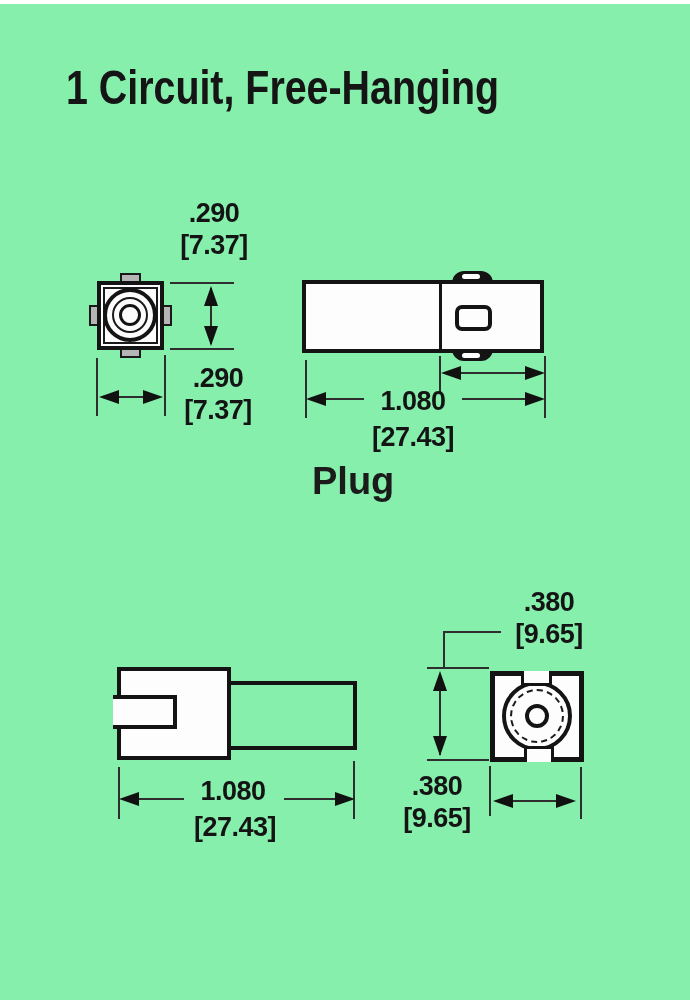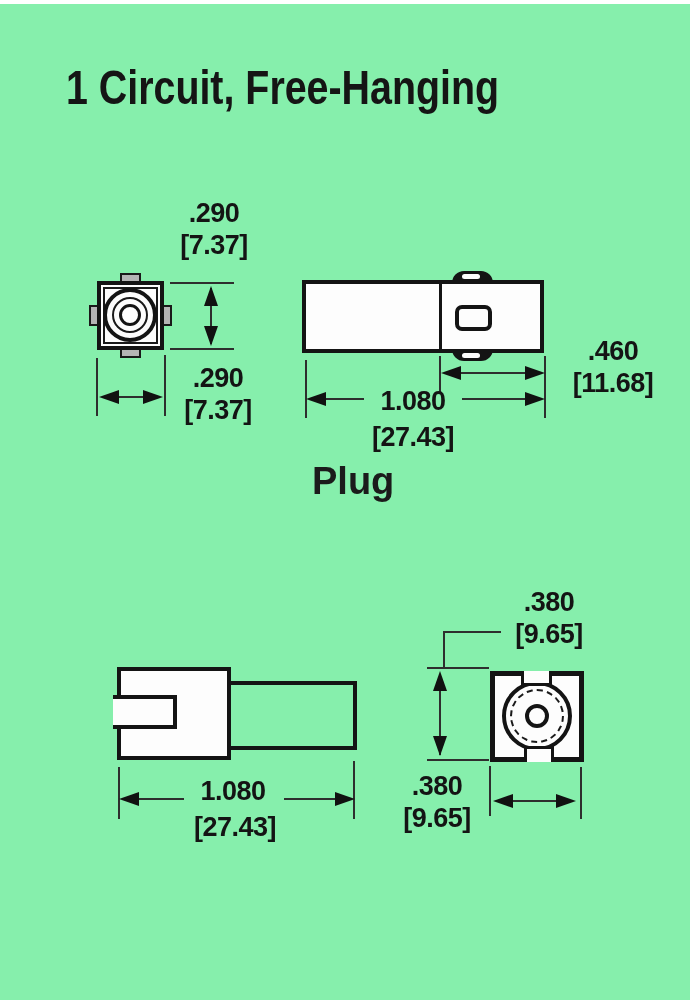--- a/index.html
+++ b/index.html
@@ -85,24 +85,20 @@
   <div class="abs shape" style="left:302px;top:276px;width:242px;height:73px;">
     <div class="abs" style="left:133px;top:0;width:3px;height:65px;background:#141414;"></div>
     <div class="abs" style="left:149px;top:21px;width:37px;height:26px;box-sizing:border-box;border:4px solid #141414;border-radius:7px;"></div>
   </div>
 
   <div class="abs ln" style="left:439px;top:352px;width:2px;height:38px;"></div>
   <div class="abs ln" style="left:544px;top:352px;width:2px;height:62px;"></div>
   <div class="abs ln" style="left:448px;top:368px;width:90px;height:2px;"></div>
   <div class="abs arr arr-l" style="left:441px;top:362px;"></div>
   <div class="abs arr arr-r" style="left:525px;top:362px;"></div>
-  <div class="abs dimtext" style="left:558px;top:331px;width:110px;">
-    <span>.460</span>
-    <span>[11.68]</span>
-  </div>
 
   <div class="abs ln" style="left:305px;top:356px;width:2px;height:58px;"></div>
   <div class="abs ln" style="left:312px;top:394px;width:52px;height:2px;"></div>
   <div class="abs ln" style="left:462px;top:394px;width:72px;height:2px;"></div>
   <div class="abs arr arr-l" style="left:306px;top:388px;"></div>
   <div class="abs arr arr-r" style="left:525px;top:388px;"></div>
   <div class="abs dimtext" style="left:366px;top:381px;width:94px;">
     <span>1.080</span>
   </div>
   <div class="abs dimtext" style="left:358px;top:417px;width:110px;">

